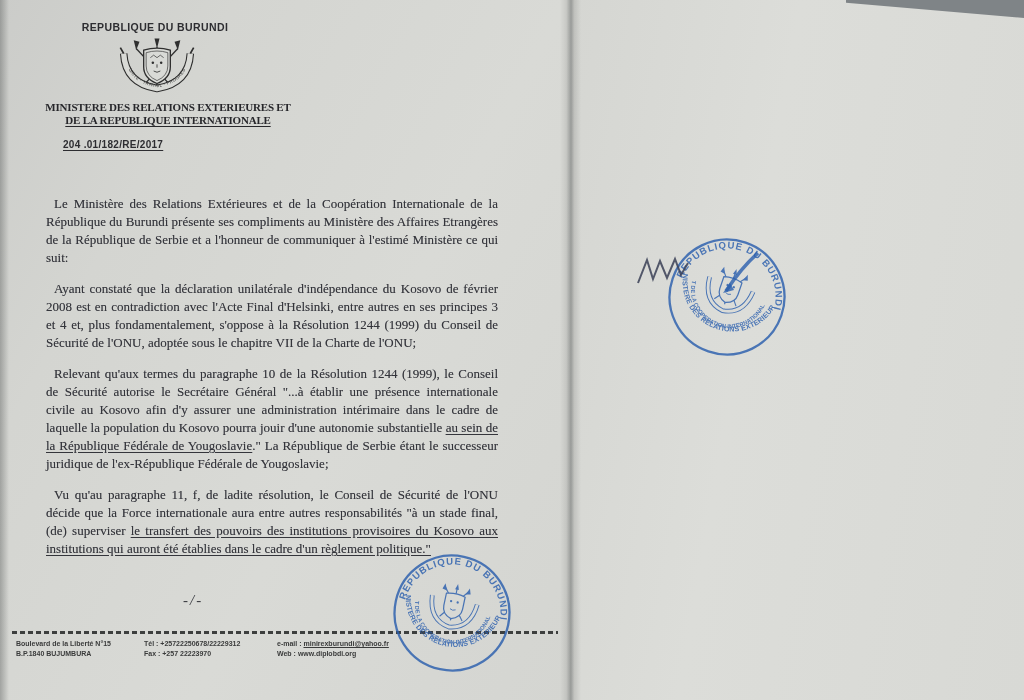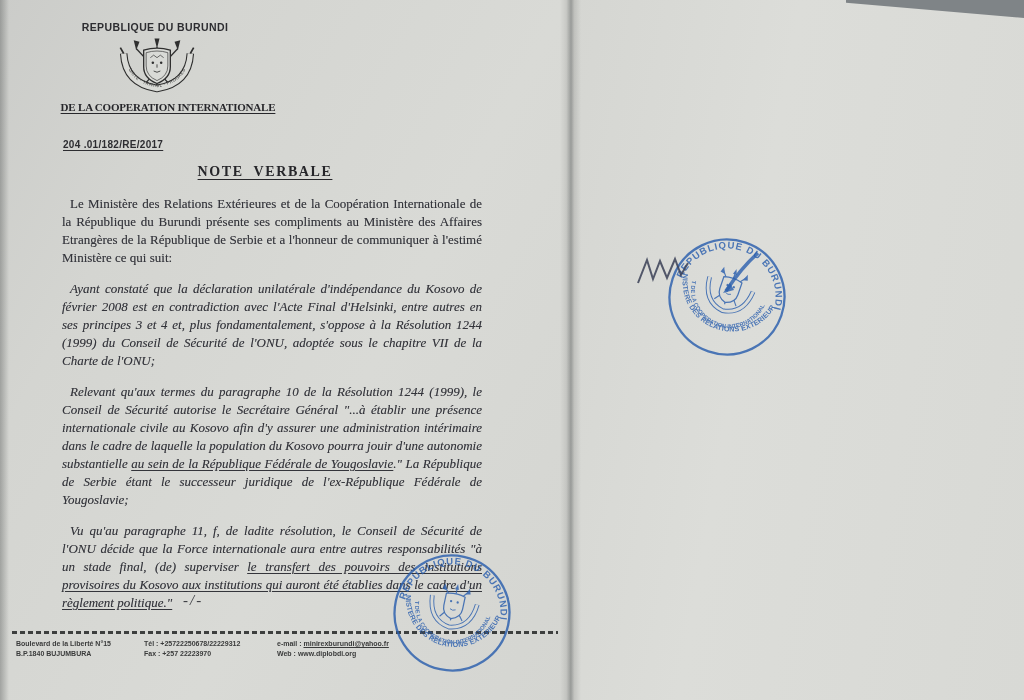--- a/index.html
+++ b/index.html
@@ -20,22 +20,22 @@
   .ministry .u2{text-decoration:underline;text-underline-offset:2px}
   .refnum{position:absolute;left:63px;top:139px;font:bold 10px "Liberation Sans",sans-serif;
     letter-spacing:.3px;color:#2d2d31;text-decoration:underline;text-underline-offset:2px}
   .doc-title{position:absolute;left:100px;top:164px;width:330px;text-align:center;
     font:bold 14px "Liberation Serif",serif;letter-spacing:1.6px;word-spacing:5px;color:#26262a;
     text-decoration:underline;text-underline-offset:3px}
 
   .body-text{position:absolute;font-size:13px;line-height:18px;color:#34353b;text-align:justify;z-index:1}
   .body-left{left:46px;top:195px;width:452px}
   .body-left .para{text-indent:8px}
-  .para{margin:0 16px 13px;text-shadow:0 0 .5px rgba(60,60,72,.45)}
-  .para.italic{font-style:italic}
+  .para{margin:0 0 13px;text-shadow:0 0 .5px rgba(60,60,72,.45)}
+  .para.italic{}
   .para .u{text-decoration:underline;text-underline-offset:2px}
   .sep{position:absolute;left:183px;top:592px;font:italic 15px "Liberation Serif",serif;color:#3a3b41;letter-spacing:2px}
 
   .stamp{position:absolute;width:134px;height:134px;opacity:.82;z-index:4}
   .stamp-left{left:385px;top:546px;transform:rotate(12deg)}
   .stamp-right{left:660px;top:230px;transform:rotate(19deg)}
   .signature{position:absolute;left:618px;top:247px;width:170px;height:60px;z-index:5}
 
   .footer{position:absolute;top:631px;z-index:2}
   .footer-left{left:12px;width:546px}
@@ -74,25 +74,25 @@
       </g>
       <defs>
           <path id="motto-arc" d="M22,25 Q24,57 60,62.5 Q96,57 98,25"></path>
         </defs>
       <text font-size="5.4" fill="#2a2a2a" font-family="Liberation Sans, sans-serif" letter-spacing=".4">
         <textPath href="#motto-arc" startOffset="50%" text-anchor="middle">UNITE · TRAVAIL · PROGRES</textPath>
       </text>
     </svg>
 
     <div class="ministry">
-      <div class="u2">DE LA COOPERATION INTERNATIONALE</div>
+      <div>MINISTERE DES RELATIONS EXTERIEURES ET</div>
+      <div class="u2">DE LA REPUBLIQUE INTERNATIONALE</div>
     </div>
 
     <div class="refnum">204 .01/182/RE/2017</div>
-    <div class="doc-title">NOTE VERBALE</div>
 
     <div class="body-text body-left">
         <p class="para normal"><span>Le Ministère des Relations Extérieures et de la Coopération Internationale de la République du Burundi présente ses compliments au Ministère des Affaires Etrangères de la République de Serbie et a l'honneur de communiquer à l'estimé Ministère ce qui suit:</span></p>
         <p class="para italic"><span>Ayant constaté que la déclaration unilatérale d'indépendance du Kosovo de février 2008 est en contradiction avec l'Acte Final d'Helsinki, entre autres en ses principes 3 et 4 et, plus fondamentalement, s'oppose à la Résolution 1244 (1999) du Conseil de Sécurité de l'ONU, adoptée sous le chapitre VII de la Charte de l'ONU;</span></p>
         <p class="para italic"><span>Relevant qu'aux termes du paragraphe 10 de la Résolution 1244 (1999), le Conseil de Sécurité autorise le Secrétaire Général "...à établir une présence internationale civile au Kosovo afin d'y assurer une administration intérimaire dans le cadre de laquelle la population du Kosovo pourra jouir d'une autonomie substantielle </span><span class="u">au sein de la République Fédérale de Yougoslavie</span><span>." La République de Serbie étant le successeur juridique de l'ex-République Fédérale de Yougoslavie;</span></p>
         <p class="para italic"><span>Vu qu'au paragraphe 11, f, de ladite résolution, le Conseil de Sécurité de l'ONU décide que la Force internationale aura entre autres responsabilités "à un stade final, (de) superviser </span><span class="u">le transfert des pouvoirs des institutions provisoires du Kosovo aux institutions qui auront été établies dans le cadre d'un règlement politique."</span></p>
       </div>
 
     <div class="sep">-/-</div>
 

